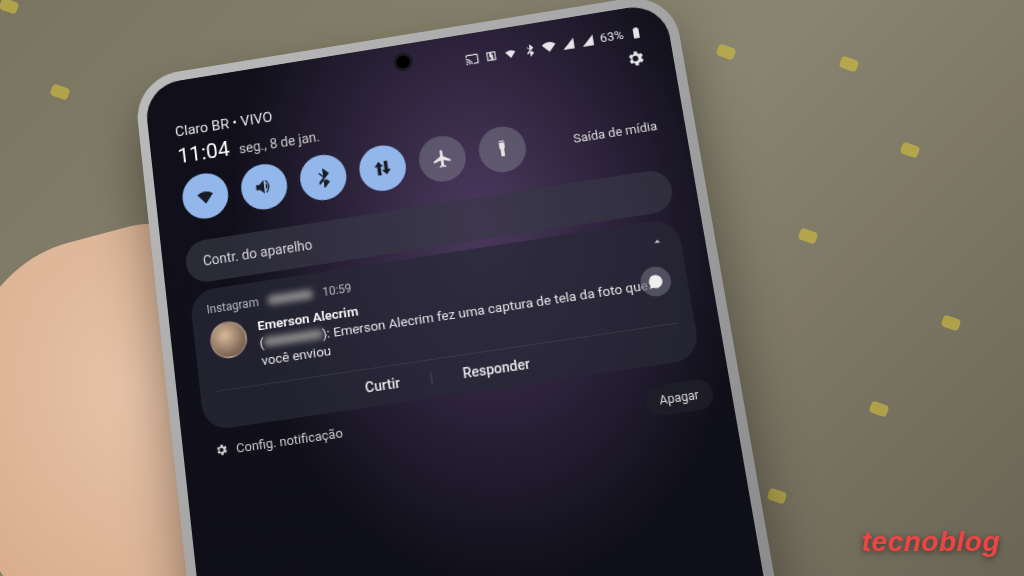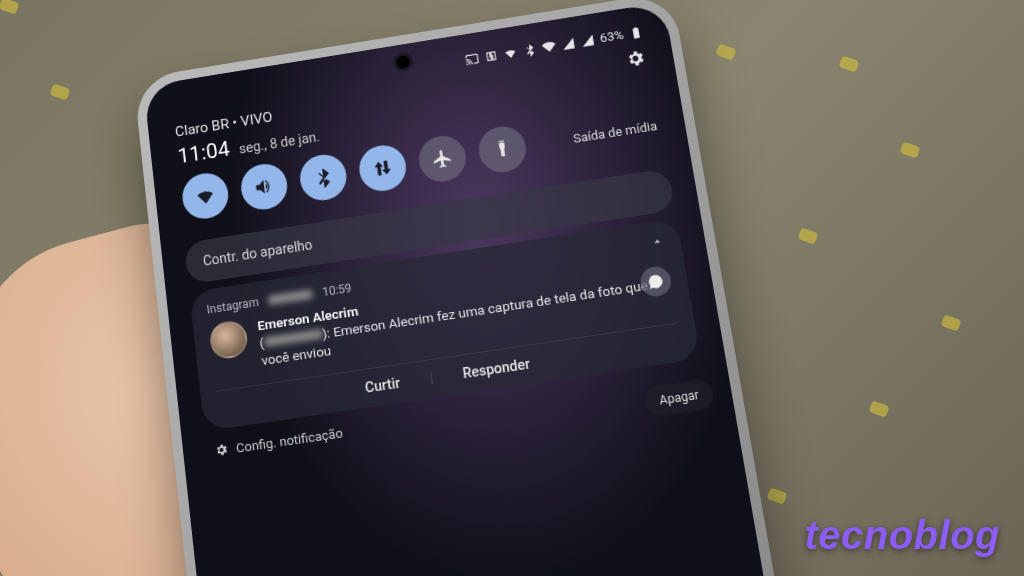--- a/index.html
+++ b/index.html
@@ -59,21 +59,21 @@
     .msg-text { font-size:13.5px; line-height:1.35; }
     .msg-text .sender { font-weight:600; color:#fff; }
     .bubble-ic { position:absolute; right:16px; top:46px; width:30px; height:30px; border-radius:50%; background:rgba(100,100,115,.7); display:flex; align-items:center; justify-content:center;}
     .bubble-ic svg{width:16px;height:16px;fill:#eee;}
     .actions { display:flex; gap:30px; justify-content:center; margin-top:14px; border-top:1px solid rgba(255,255,255,.08); padding-top:10px; font-size:14px; font-weight:500; color:#e8e8ea;}
     .actions span { cursor:pointer; }
     .erase { position:absolute; right:-6px; bottom:-50px; background:rgba(30,30,40,.9); border-radius:18px; padding:8px 14px; font-size:12px; color:#ddd;}
     .footer-row { display:flex; align-items:center; gap:8px; font-size:13px; color:#ccc; padding:6px 14px 12px; }
     .footer-row svg{width:14px;height:14px;fill:#ccc;}
     
-    .watermark { position:absolute; right:24px; bottom:18px; color:#8b5cf6; font-weight:700; font-style:italic; font-size:40px; letter-spacing:.5px; text-shadow:0 2px 6px rgba(0,0,0,.5); font-family: Arial, sans-serif;}
+    .watermark { position:absolute; right:24px; bottom:18px; color:#ef4444; font-weight:700; font-style:italic; font-size:28px; letter-spacing:.5px; text-shadow:0 2px 6px rgba(0,0,0,.5); font-family: Arial, sans-serif;}
   </style>
 </head>
 <body>
 
 <div class="bg-dots">
   <span class="dot"></span>
     <span class="dot"></span>
     <span class="dot"></span>
     <span class="dot"></span>
   <span class="dot"></span>

